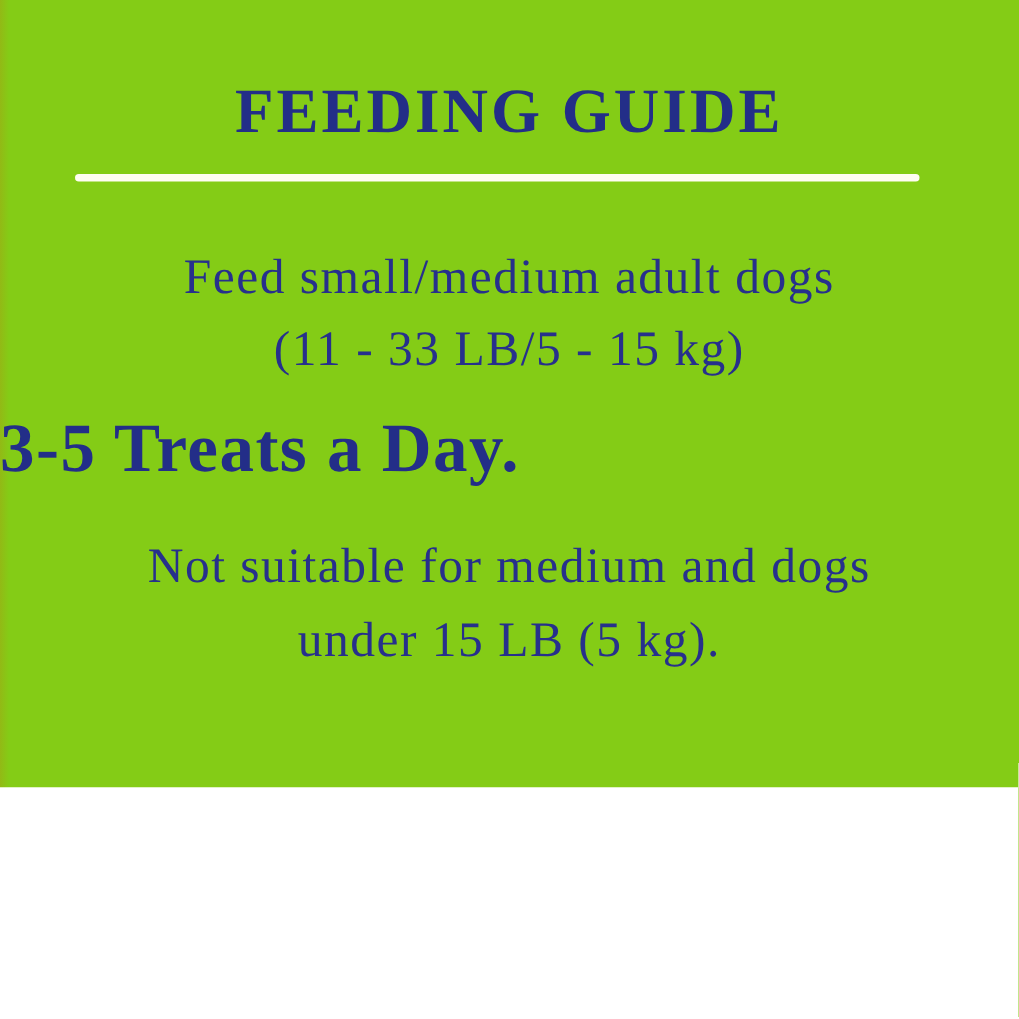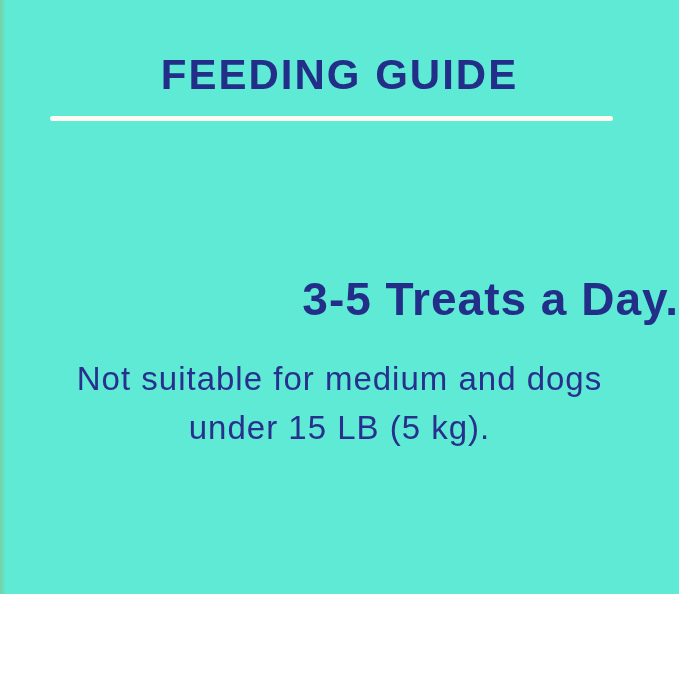--- a/index.html
+++ b/index.html
@@ -3,24 +3,24 @@
 <meta charset="utf-8">
 <style>
   html, body {
     margin: 0;
     padding: 0;
     background: #ffffff;
   }
   .poster {
     position: relative;
     width: 679px;
-    height: 594px;
-    background: #5eead4;
+    height: 525px;
+    background: #84cc16;
     overflow: hidden;
-    font-family: Liberation Sans, sans-serif;
+    font-family: Liberation Serif, serif;
     color: #27308c;
   }
   
   .poster::before {
     content: "";
     position: absolute;
     left: 0; top: 0; bottom: 0;
     width: 6px;
     background: linear-gradient(to right, rgba(190,130,20,0.25), rgba(190,130,20,0));
     pointer-events: none;
@@ -62,38 +62,42 @@
   }
   .dosage-lines   { top: 161px; }
   .warning-lines  { top: 354px; line-height: 49px; }
   .hydration-lines{ top: 474px; }
   .emphasis {
     position: absolute;
     top: 274px;
     left: 0;
     width: 100%;
     margin: 0;
-    text-align: right;
+    text-align: left;
     font-size: 46px;
     line-height: 50px;
     font-weight: 700;
     letter-spacing: 1px;
     color: #232e88;
   }
   .line { display: block; }
 </style>
 </head>
 <body>
 
 <div class="poster">
 
   <h1 class="title">FEEDING GUIDE</h1>
 
   <div class="divider divider-top"></div>
 
+  <p class="body-text dosage-lines">
+    <span class="line">Feed small/medium adult dogs</span>
+    <span class="line">(11 - 33 LB/5 - 15 kg)</span>
+  </p>
 
   <p class="emphasis">3-5 Treats a Day.</p>
 
   <p class="body-text warning-lines">
     <span class="line">Not suitable for medium and dogs</span>
     <span class="line">under 15 LB (5 kg).</span>
   </p>
 
   <p class="body-text hydration-lines">
   </p>

